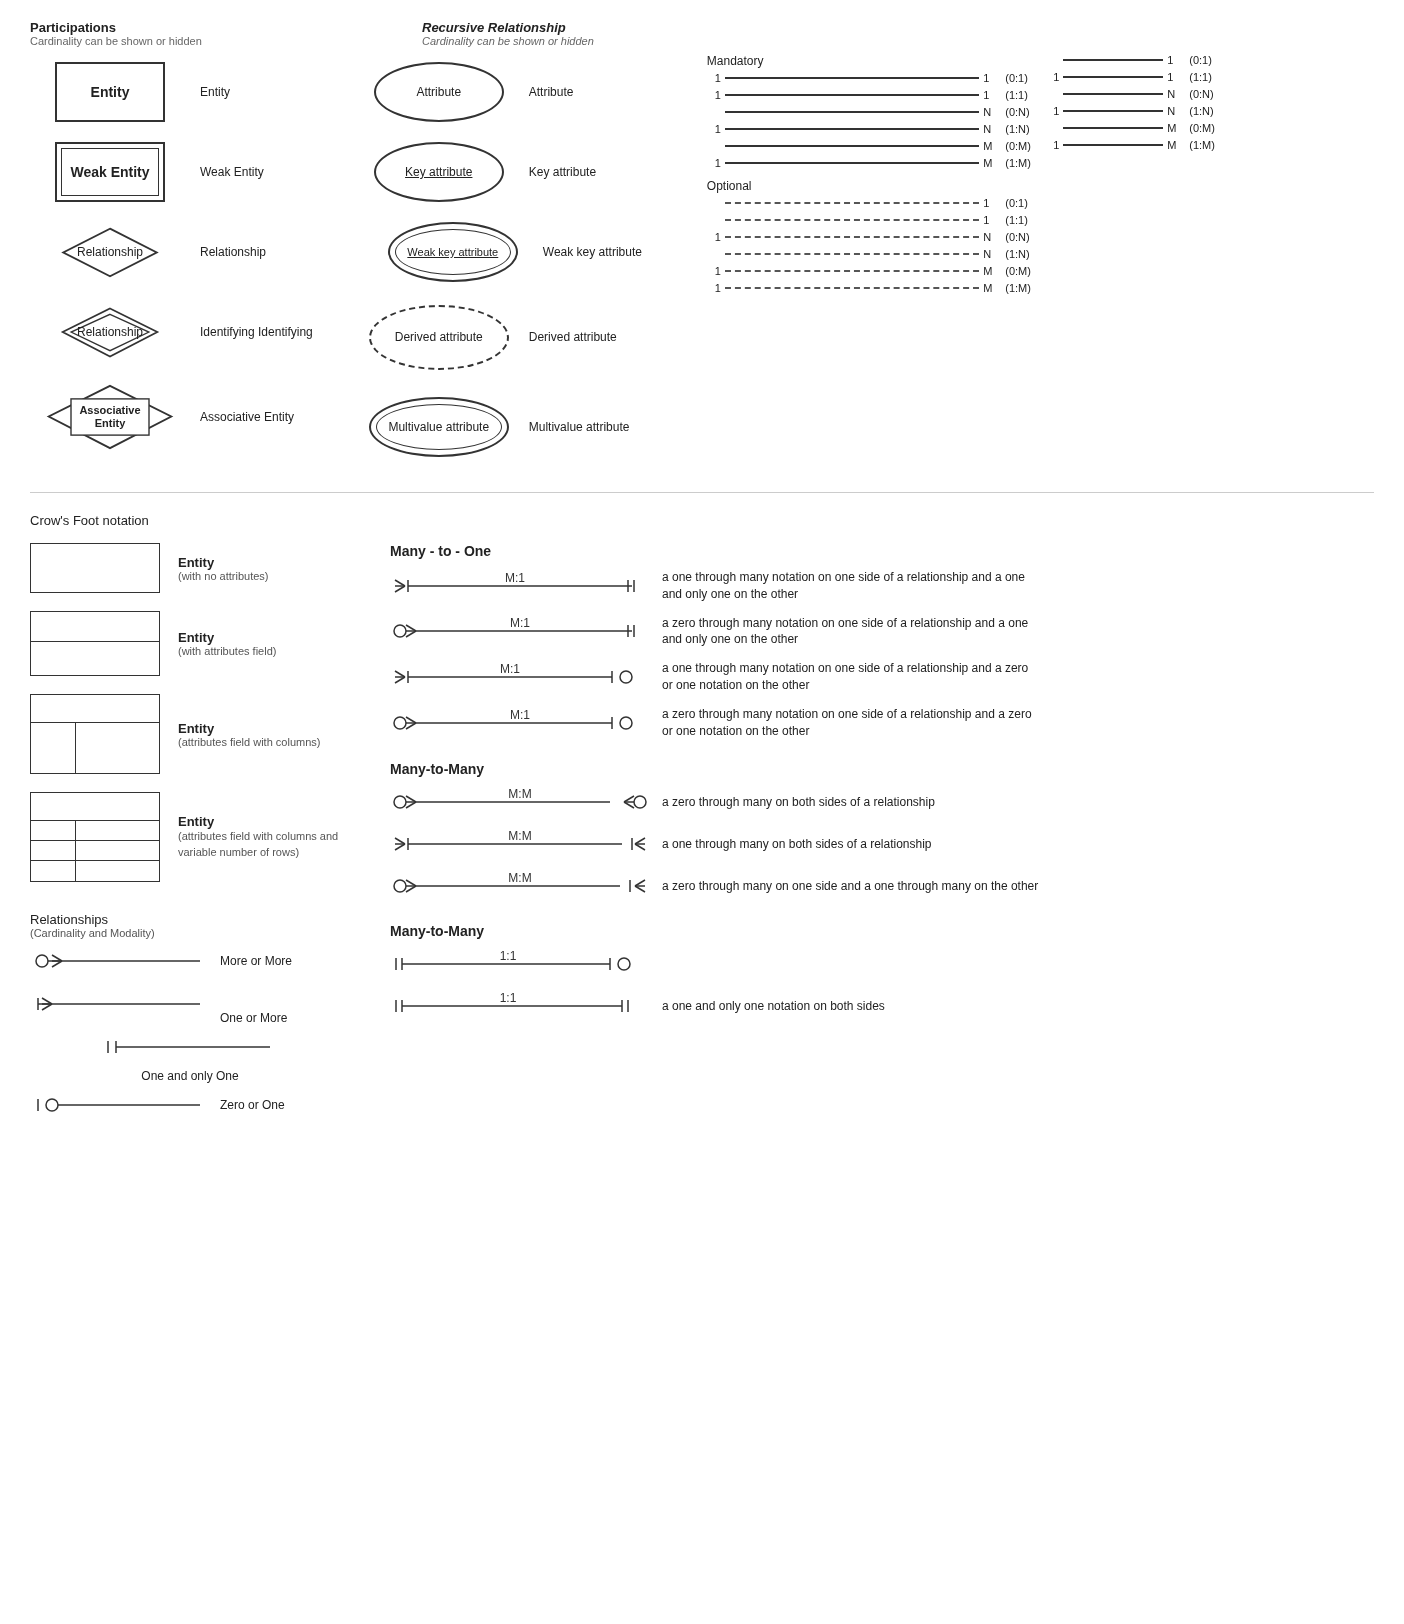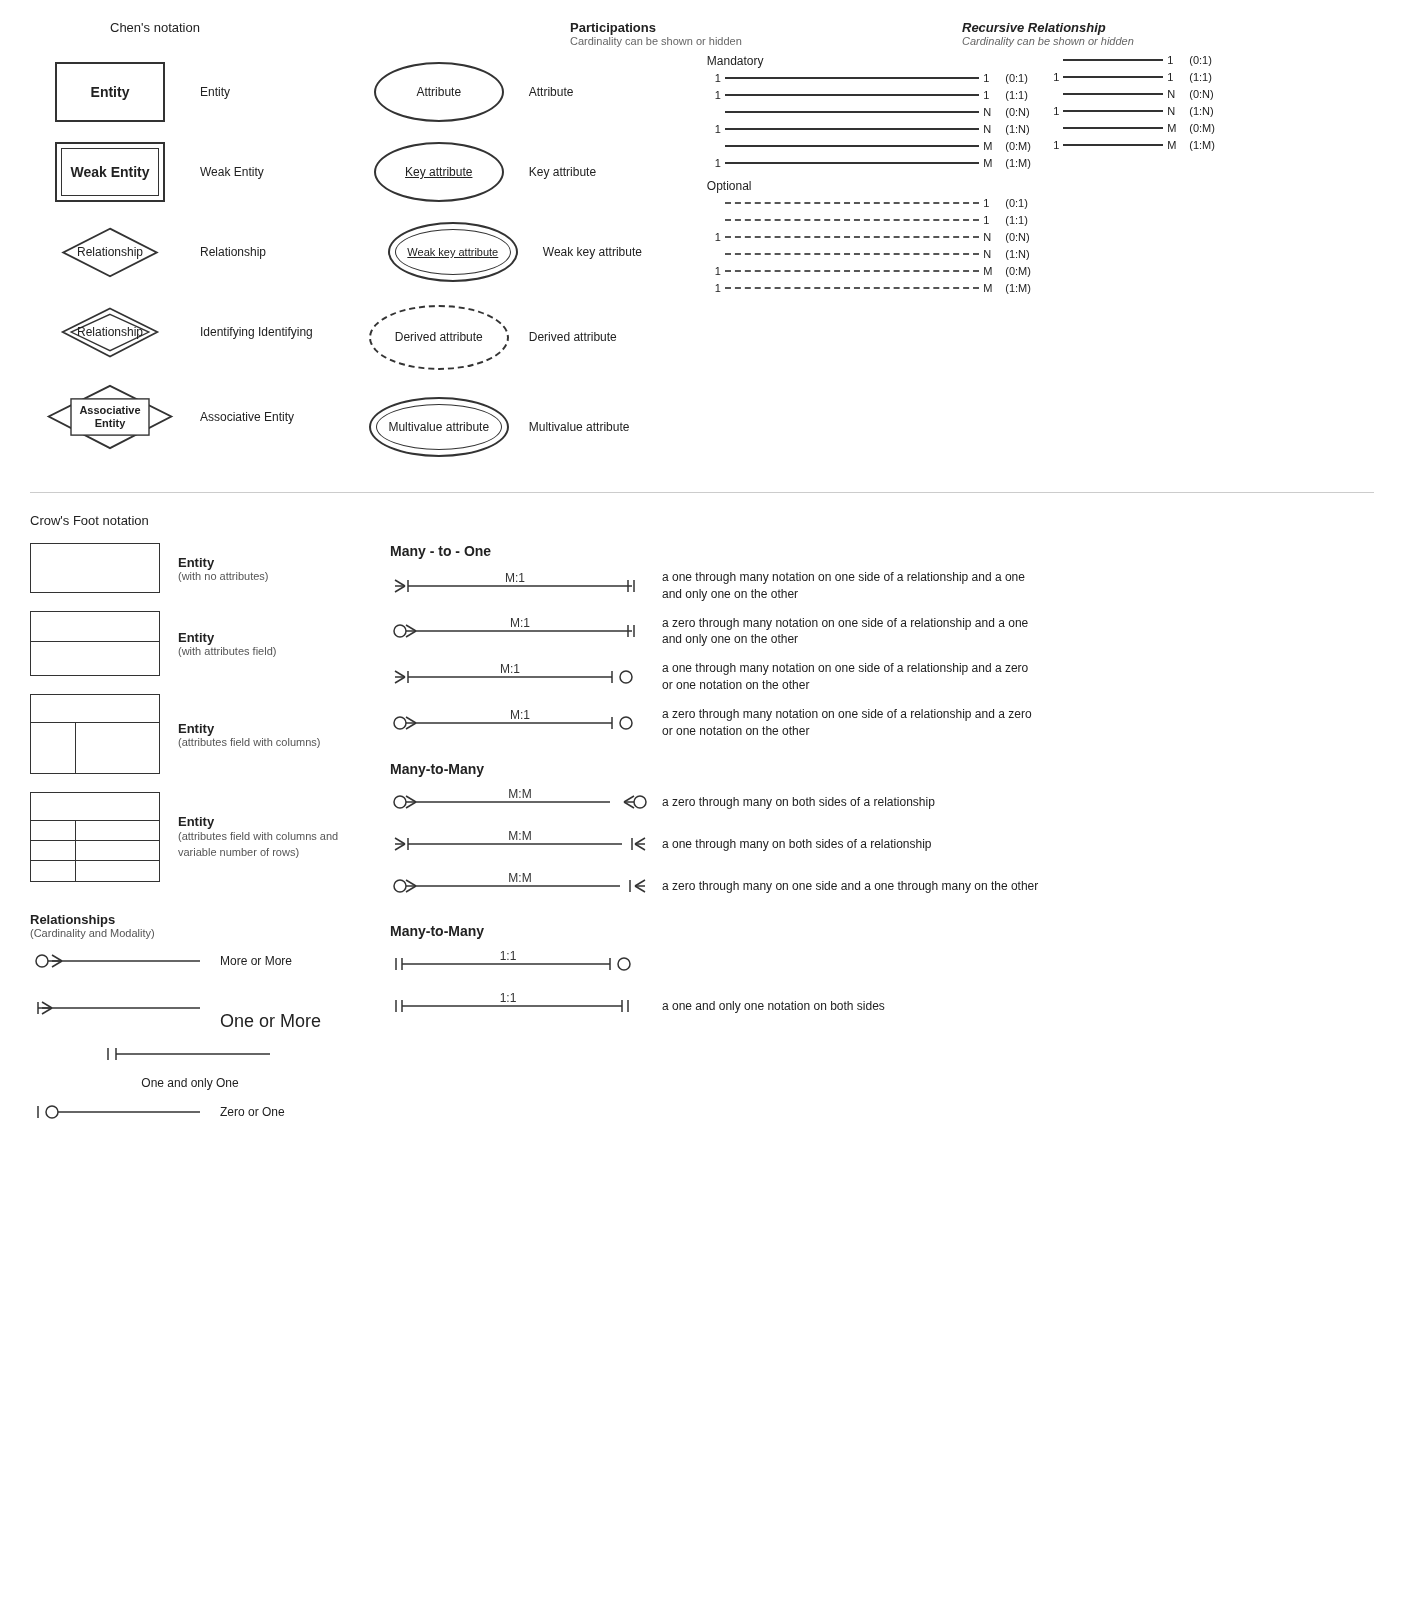--- a/index.html
+++ b/index.html
@@ -239,23 +239,20 @@
     .crow-entity-var-cell2 { flex: 1; }
     
     line { stroke: #333; }
   </style>
 </head>
 <body>
 
 <div class="page">
 
   <div style="display:flex; margin-bottom:5px;">
-    <div style="width:540px; display:flex; align-items:flex-start;">
-      <span style="font-size:13px; margin-left:80px;">Chen's notation</span>
-    </div>
     <div style="width:370px;">
       <div style="font-size:13px; font-weight:bold;">Participations</div>
       <div style="font-size:11px; color:#666;">Cardinality can be shown or hidden</div>
     </div>
     <div style="width:400px; margin-left:22px;font-style:italic;">
       <div style="font-size:13px; font-weight:bold;">Recursive Relationship</div>
       <div style="font-size:11px; color:#666;">Cardinality can be shown or hidden</div>
     </div>
   </div>
 
@@ -552,21 +549,21 @@
               <div class="crow-entity-var-cell2"></div>
             </div>
           </div>
           <div>
             <div style="font-size:13px; font-weight:bold;">Entity</div>
             <div style="font-size:11px; color:#555; line-height:1.4;">(attributes field with columns and<br>variable number of rows)</div>
           </div>
         </div>
 
         <div>
-          <div style="font-size:13px; font-weight:bold;">Relationships</div>
+          <div style="font-size:13px; font-weight:normal;">Relationships</div>
           <div style="font-size:11px; color:#555; margin-bottom:10px;">(Cardinality and Modality)</div>
 
           <div style="display:flex; align-items:center; gap:10px; margin-bottom:10px;">
             <svg width="180" height="24" xmlns="http://www.w3.org/2000/svg">
 
               <circle cx="12" cy="12" r="6" fill="white" stroke="#333" stroke-width="1.5"></circle>
 
               <line x1="18" y1="12" x2="170" y2="12" stroke="#333" stroke-width="1.5"></line>
 
               <line x1="22" y1="6" x2="32" y2="12" stroke="#333" stroke-width="1.5"></line>
@@ -579,21 +576,21 @@
           <div style="display:flex; align-items:center; gap:10px; margin-bottom:10px;">
             <svg width="180" height="24" xmlns="http://www.w3.org/2000/svg">
 
               <line x1="8" y1="6" x2="8" y2="18" stroke="#333" stroke-width="1.5"></line>
 
               <line x1="8" y1="12" x2="170" y2="12" stroke="#333" stroke-width="1.5"></line>
               <line x1="12" y1="6" x2="22" y2="12" stroke="#333" stroke-width="1.5"></line>
               <line x1="12" y1="18" x2="22" y2="12" stroke="#333" stroke-width="1.5"></line>
               <line x1="12" y1="12" x2="22" y2="12" stroke="#333" stroke-width="1.5"></line>
             </svg>
-            <span style="font-size:18px;margin-top:28px;">One or More</span>
+            <span style="font-size:12px;margin-top:28px;">One or More</span>
           </div>
 
           <div style="display:flex; align-items:center; gap:10px; margin-bottom:10px;flex-direction:column;">
             <svg width="180" height="24" xmlns="http://www.w3.org/2000/svg">
               <line x1="8" y1="6" x2="8" y2="18" stroke="#333" stroke-width="1.5"></line>
               <line x1="16" y1="6" x2="16" y2="18" stroke="#333" stroke-width="1.5"></line>
               <line x1="16" y1="12" x2="170" y2="12" stroke="#333" stroke-width="1.5"></line>
             </svg>
             <span style="font-size:12px;">One and only One</span>
           </div>

